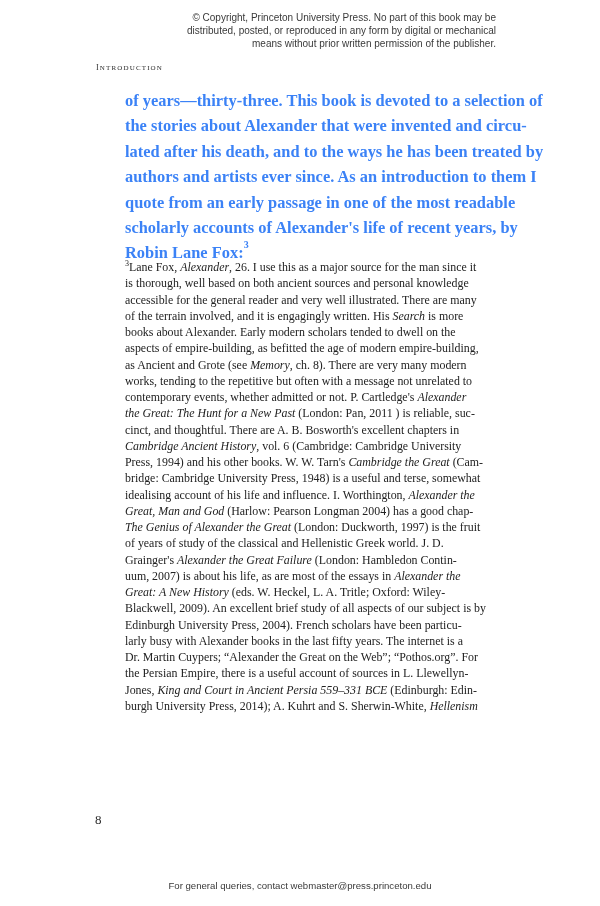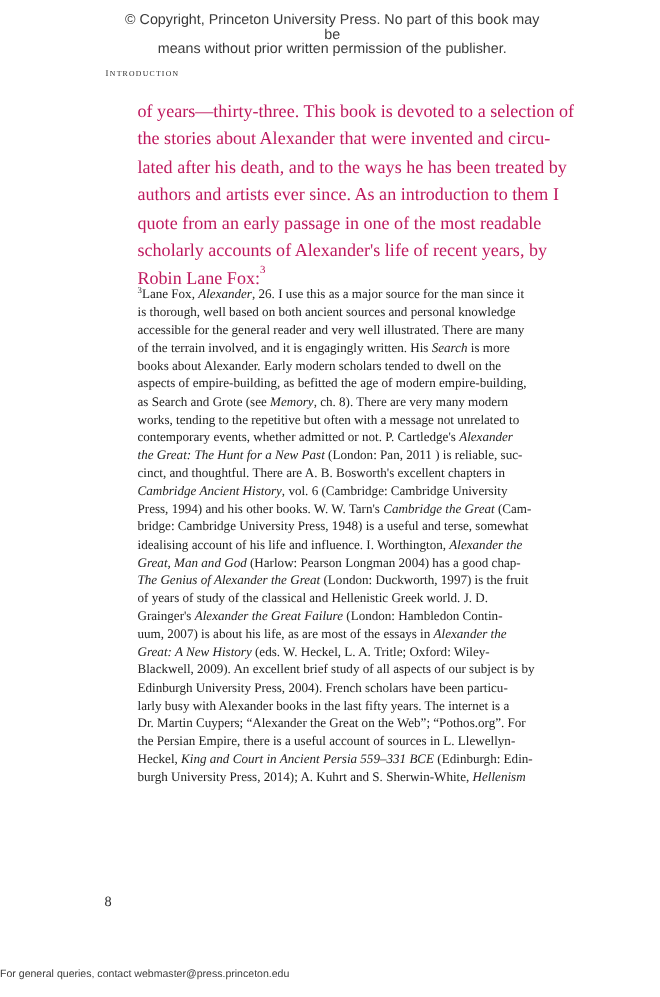--- a/index.html
+++ b/index.html
@@ -17,24 +17,24 @@
     -webkit-font-smoothing: antialiased;
   }
 
   
   .copyright-notice {
     position: absolute;
     left: 108px;
     top: 11px;
     width: 388px;
     font-family: "Liberation Sans", sans-serif;
-    font-size: 13px;
+    font-size: 10px;
     line-height: 13.2px;
     color: #3a3a3a;
-    text-align: center;
+    text-align: right;
   }
 
   
   .running-head {
     position: absolute;
     left: 96px;
     top: 60px;
     font-family: "Liberation Serif", serif;
     font-size: 10px;
     letter-spacing: 1.15px;
@@ -49,23 +49,24 @@
   
   .body-block {
     position: absolute;
     left: 125px;
     top: 88px;
     width: 379px;
   }
   .body-line {
     font-size: 16.4px;
     line-height: 25.4px;
-    color: #be185d;
+    color: #3b82f6;
     white-space: nowrap;
     letter-spacing: 0.02px;
+    font-weight: bold;
   }
   .fn-ref {
     font-size: 10px;
     vertical-align: 10px;
     line-height: 0;
   }
 
   
   .footnote-block {
     position: absolute;
@@ -97,30 +98,32 @@
     font-size: 13px;
     color: #2a2a2a;
   }
 
   
   .footer-queries {
     position: absolute;
     left: 0;
     top: 880px;
     width: 600px;
+    text-align: center;
     font-family: "Liberation Sans", sans-serif;
     font-size: 9.6px;
     color: #3a3a3a;
   }
 </style>
 </head>
 <body>
 
 <div class="copyright-notice">
   <div>© Copyright, Princeton University Press. No part of this book may be</div>
+  <div>distributed, posted, or reproduced in any form by digital or mechanical</div>
   <div>means without prior written permission of the publisher.</div>
 </div>
 
 <div class="running-head">Introduction</div>
 
 <div class="body-block">
   <div class="body-line">of years—thirty-three. This book is devoted to a selection of</div>
   <div class="body-line">the stories about Alexander that were invented and circu-</div>
   <div class="body-line">lated after his death, and to the ways he has been treated by</div>
   <div class="body-line">authors and artists ever since. As an introduction to them I</div>
@@ -129,39 +132,39 @@
   <div class="body-line"><span>Robin Lane Fox:</span><span class="fn-ref">3</span></div>
 </div>
 
 <div class="footnote-block" id="footnote-block">
     <div class="fn-line"><span class="fn-marker">3</span><span>Lane Fox, </span><i>Alexander</i><span>, 26. I use this as a major source for the man since it</span></div>
     <div class="fn-line"><span>is thorough, well based on both ancient sources and personal knowledge</span></div>
     <div class="fn-line"><span>accessible for the general reader and very well illustrated. There are many</span></div>
     <div class="fn-line"><span>of the terrain involved, and it is engagingly written. His </span><i>Search</i><span> is more</span></div>
     <div class="fn-line"><span>books about Alexander. Early modern scholars tended to dwell on the</span></div>
     <div class="fn-line"><span>aspects of empire-building, as befitted the age of modern empire-building,</span></div>
-    <div class="fn-line"><span>as Search and Grote (see </span><i>Memory</i><span>, ch. 8). There are very many modern</span></div>
+    <div class="fn-line"><span>as Ancient and Grote (see </span><i>Memory</i><span>, ch. 8). There are very many modern</span></div>
     <div class="fn-line"><span>works, tending to the repetitive but often with a message not unrelated to</span></div>
     <div class="fn-line"><span>contemporary events, whether admitted or not. P. Cartledge's </span><i>Alexander</i></div>
     <div class="fn-line"><i>the Great: The Hunt for a New Past</i><span> (London: Pan, 2011 ) is reliable, suc-</span></div>
     <div class="fn-line"><span>cinct, and thoughtful. There are A. B. Bosworth's excellent chapters in</span></div>
     <div class="fn-line"><i>Cambridge Ancient History</i><span>, vol. 6 (Cambridge: Cambridge University</span></div>
     <div class="fn-line"><span>Press, 1994) and his other books. W. W. Tarn's </span><i>Cambridge the Great</i><span> (Cam-</span></div>
     <div class="fn-line"><span>bridge: Cambridge University Press, 1948) is a useful and terse, somewhat</span></div>
     <div class="fn-line"><span>idealising account of his life and influence. I. Worthington, </span><i>Alexander the</i></div>
     <div class="fn-line"><i>Great, Man and God</i><span> (Harlow: Pearson Longman 2004) has a good chap-</span></div>
     <div class="fn-line"><i>The Genius of Alexander the Great</i><span> (London: Duckworth, 1997) is the fruit</span></div>
     <div class="fn-line"><span>of years of study of the classical and Hellenistic Greek world. J. D.</span></div>
     <div class="fn-line"><span>Grainger's </span><i>Alexander the Great Failure</i><span> (London: Hambledon Contin-</span></div>
     <div class="fn-line"><span>uum, 2007) is about his life, as are most of the essays in </span><i>Alexander the</i></div>
     <div class="fn-line"><i>Great: A New History</i><span> (eds. W. Heckel, L. A. Tritle; Oxford: Wiley-</span></div>
     <div class="fn-line"><span>Blackwell, 2009). An excellent brief study of all aspects of our subject is by</span></div>
     <div class="fn-line"><span>Edinburgh University Press, 2004). French scholars have been particu-</span></div>
     <div class="fn-line"><span>larly busy with Alexander books in the last fifty years. The internet is a</span></div>
     <div class="fn-line"><span>Dr. Martin Cuypers; “Alexander the Great on the Web”; “Pothos.org”. For</span></div>
     <div class="fn-line"><span>the Persian Empire, there is a useful account of sources in L. Llewellyn-</span></div>
-    <div class="fn-line"><span>Heckel, </span><i>King and Court in Ancient Persia 559–331 BCE</i><span> (Edinburgh: Edin-</span></div>
+    <div class="fn-line"><span>Jones, </span><i>King and Court in Ancient Persia 559–331 BCE</i><span> (Edinburgh: Edin-</span></div>
     <div class="fn-line"><span>burgh University Press, 2014); A. Kuhrt and S. Sherwin-White, </span><i>Hellenism</i></div>
   </div>
 
 <div class="folio">8</div>
 
 <div class="footer-queries">For general queries, contact webmaster@press.princeton.edu</div>
 
 </body></html>

